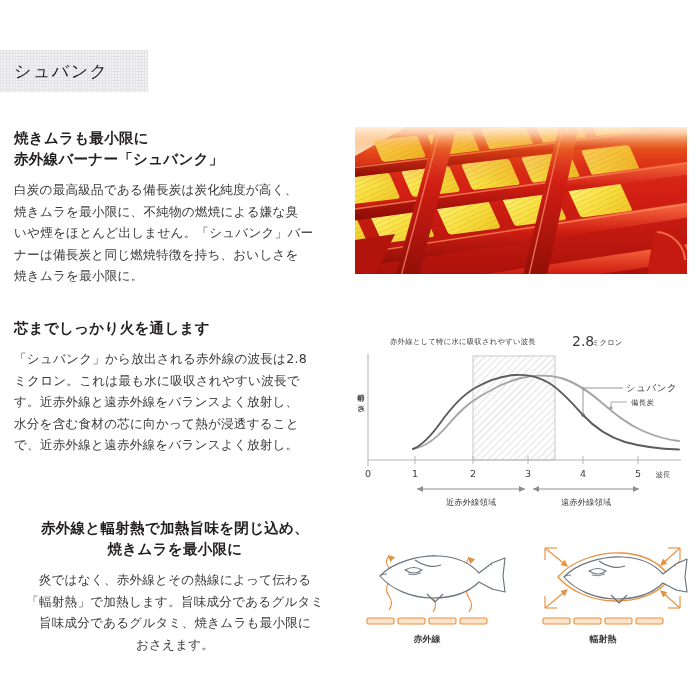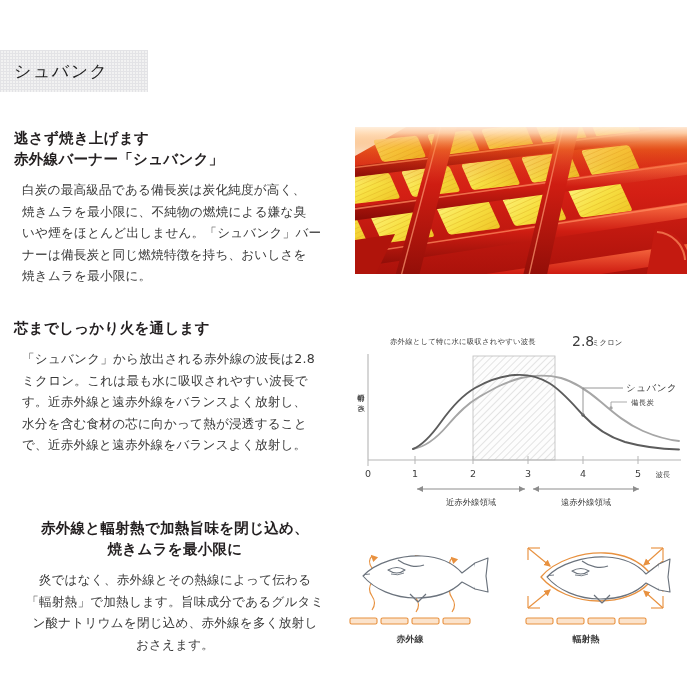--- a/index.html
+++ b/index.html
@@ -51,21 +51,21 @@
     color: #231f20;
     letter-spacing: 0.3px;
     margin: 0 0 9px 0;
   }
   .sec-title .ln { display: block; }
   .sec-body {
     font-size: 12.6px;
     line-height: 21.5px;
     color: #3a3a3a;
     letter-spacing: 0.2px;
-    margin: 8px;
+    margin: 0;
   }
   .sec-body .ln { display: block; }
 
   
   #section-1-text { top: 128px; }
   #product-photo {
     top: 122px;
     height: 158px;
     overflow: hidden;
     position: absolute;
@@ -83,40 +83,40 @@
     left: 355px;
     width: 332px;
   }
 
   
   #section-3-text { top: 518px; text-align: center; }
   #fish-figure {
     top: 532px;
     height: 125px;
     position: absolute;
-    left: 336px;
+    left: 353px;
     width: 332px;
   }
 
   svg { overflow: visible; }
   .svg-txt {
     font-family: "DejaVu Sans", "Liberation Sans", sans-serif;
     fill: #3c3c3c;
   }
 </style>
 </head>
 <body>
 
 <div class="page-header">
   <span class="page-header-title">シュバンク</span>
 </div>
 
 <div class="col-left" id="section-1-text">
   <h2 class="sec-title">
-    <span class="ln">逃さず焼き上げます</span>
+    <span class="ln">焼きムラも最小限に</span>
     <span class="ln">赤外線バーナー「シュバンク」</span>
   </h2>
   <p class="sec-body">
     <span class="ln">白炭の最高級品である備長炭は炭化純度が高く、</span>
     <span class="ln">焼きムラを最小限に、不純物の燃焼による嫌な臭</span>
     <span class="ln">いや煙をほとんど出しません。「シュバンク」バー</span>
     <span class="ln">ナーは備長炭と同じ燃焼特徴を持ち、おいしさを</span>
     <span class="ln">焼きムラを最小限に。</span>
   </p>
 </div>
@@ -327,21 +327,21 @@
 </div>
 
 <div class="col-left" id="section-3-text">
   <h2 class="sec-title">
     <span class="ln">赤外線と輻射熱で加熱旨味を閉じ込め、</span>
     <span class="ln">焼きムラを最小限に</span>
   </h2>
   <p class="sec-body">
     <span class="ln">炎ではなく、赤外線とその熱線によって伝わる</span>
     <span class="ln">「輻射熱」で加熱します。旨味成分であるグルタミ</span>
-    <span class="ln">ン酸ナトリウムを閉じ込め、赤外線を多く放射し</span>
+    <span class="ln">旨味成分であるグルタミ、焼きムラも最小限に</span>
     <span class="ln">おさえます。</span>
   </p>
 </div>
 
 <div id="fish-figure">
   <svg width="332" height="125" viewBox="0 0 332 125">
     <defs>
       <marker id="orngUp" markerWidth="8" markerHeight="8" refX="3" refY="1.5" orient="auto">
         <path d="M3,0 L6,6 L0,6 Z" fill="#e8913f"></path>
       </marker>

